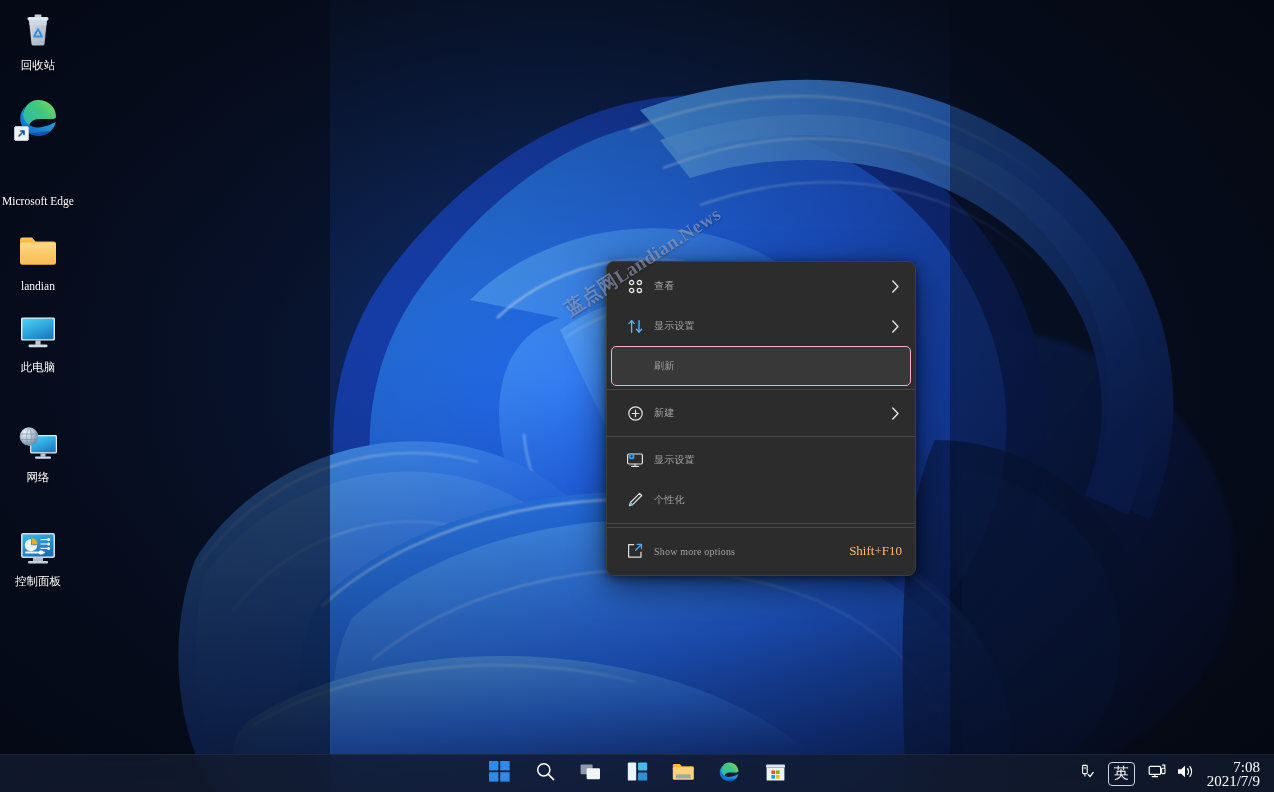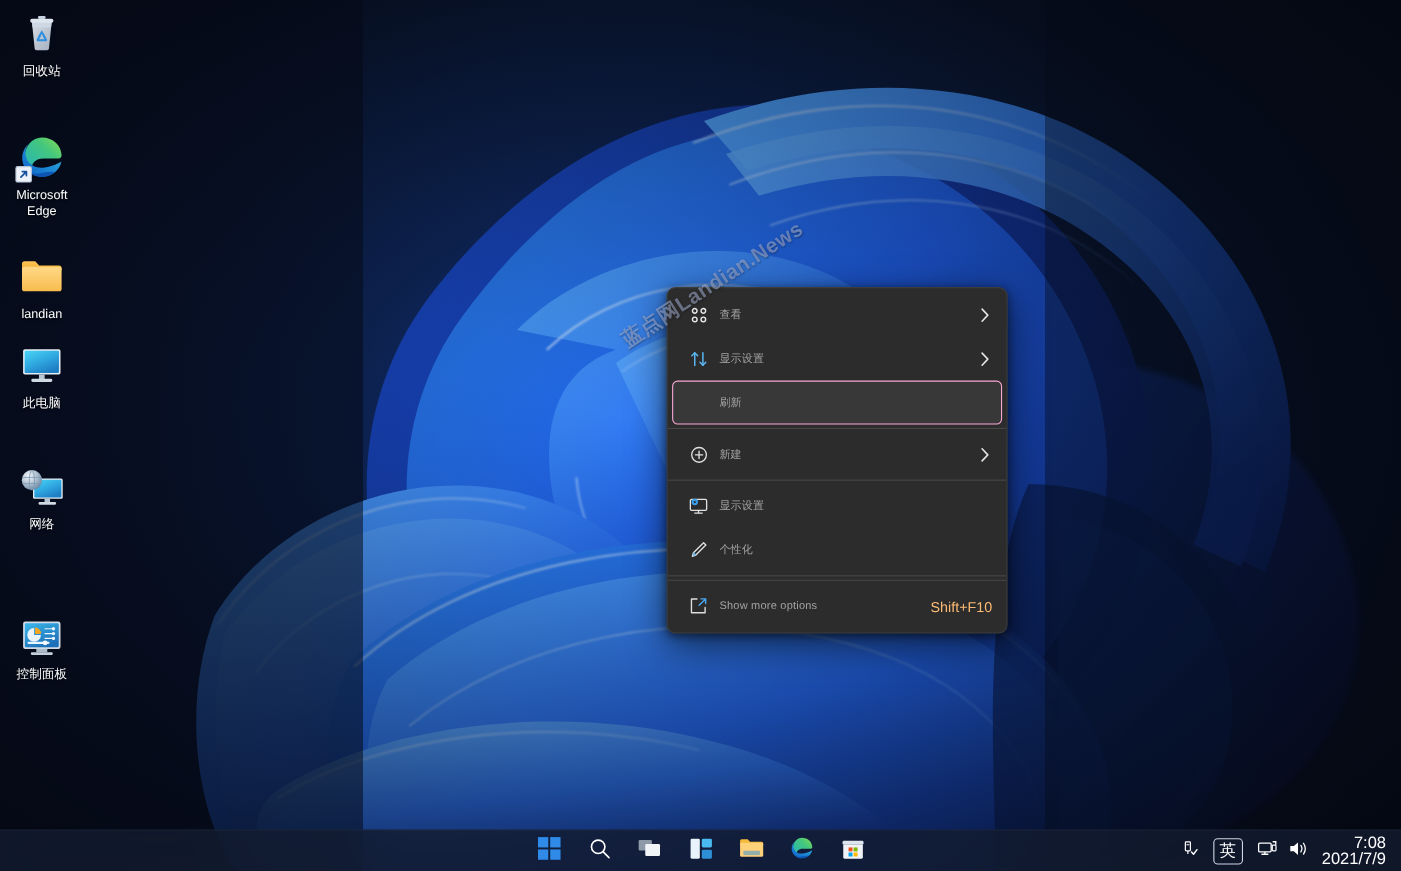--- a/index.html
+++ b/index.html
@@ -7,20 +7,21 @@
     width:1274px; height:792px; overflow:hidden;
     font-family:"Liberation Sans","DejaVu Sans",sans-serif;
     background:#05090f;
   }
   #desktop {
     position:relative; width:1274px; height:792px; overflow:hidden;
     background:
       radial-gradient(ellipse 900px 700px at 46% 44%, rgba(30,90,220,0.30) 0%, rgba(10,25,60,0.0) 62%),
       radial-gradient(ellipse 1100px 900px at 40% 50%, #0c1f4a 0%, #081227 45%, #060c18 75%),
       linear-gradient(135deg, #0a1021 0%, #070d1b 40%, #060a14 100%);
+    font-family: Liberation Serif, serif;
   }
 
   
   .bloomwrap { position:absolute; inset:0; overflow:hidden; }
   .bloomwrap svg { position:absolute; left:0; top:0; }
 
   
   #icon-layer { position:absolute; left:0; top:0; width:100px; z-index:5; }
   .desk-icon {
     position:absolute; left:2px; width:72px;
@@ -264,21 +265,21 @@
           <g fill="#2d8fe0">
             <path d="M20 17.5 l3.4 5.6 h-2.1 l-1.3-2.2 -1.3 2.2 h-2.1 z"></path>
             <path d="M15.4 25.6 l2.2 -3.7 1.6 1.1 -1.6 2.6 2.6 0 0 2 -4.8 0 z"></path>
             <path d="M24.6 25.6 l-2.2 -3.7 -1.6 1.1 1.6 2.6 -2.6 0 0 2 4.8 0 z"></path>
           </g>
         </svg>
       </div>
       <div class="dlabel">回收站</div>
     </div>
 
-    <div class="desk-icon" style="top:121px;">
+    <div class="desk-icon" style="top:96px;gap:48px;">
       <div class="glyph">
         <svg width="42" height="42" viewBox="0 0 42 42">
           <defs>
             <linearGradient id="edg1" x1="0" y1="1" x2="1" y2="0">
               <stop offset="0%" stop-color="#0f5ec7"></stop>
                 <stop offset="55%" stop-color="#1f8fd6"></stop>
                 <stop offset="100%" stop-color="#35c1c1"></stop>
             </linearGradient>
             <linearGradient id="edg2" x1="0.1" y1="0.9" x2="1" y2="0.1">
               <stop offset="0%" stop-color="#2bb7b0"></stop>
@@ -357,21 +358,21 @@
           <rect x="15.2" y="14.2" width="24.6" height="16.1" rx="0.9" fill="url(#nwG)"></rect>
           <rect x="24.5" y="31.5" width="5" height="3.2" fill="#b9c6d3"></rect>
           <rect x="19" y="34.4" width="16" height="2.4" rx="1" fill="#cfdae5"></rect>
           <circle cx="13" cy="14.5" r="9.2" fill="url(#globeG)"></circle>
           <path d="M13 5.4 C16 8.6 16.5 20 13 23.6 M13 5.4 C10 8.6 9.5 20 13 23.6 M4.2 12 L21.8 12 M4.6 17.6 L21.4 17.6" stroke="#7d98b2" stroke-width="0.9" fill="none" opacity="0.85"></path>
         </svg>
       </div>
       <div class="dlabel">网络</div>
     </div>
 
-    <div class="desk-icon" style="top:556px;align-items:center;">
+    <div class="desk-icon" style="top:524px;align-items:center;">
       <div class="glyph">
         <svg width="42" height="38" viewBox="0 0 42 38">
           <defs>
             <linearGradient id="cpG" x1="0" y1="0" x2="0.6" y2="1">
               <stop offset="0%" stop-color="#3bb8ea"></stop>
                 <stop offset="100%" stop-color="#1d6fb8"></stop>
             </linearGradient>
           </defs>
           <rect x="4" y="6" width="34" height="25" rx="2" fill="#cfdae6"></rect>
           <rect x="5.6" y="7.6" width="30.8" height="21.8" rx="1.2" fill="url(#cpG)"></rect>

